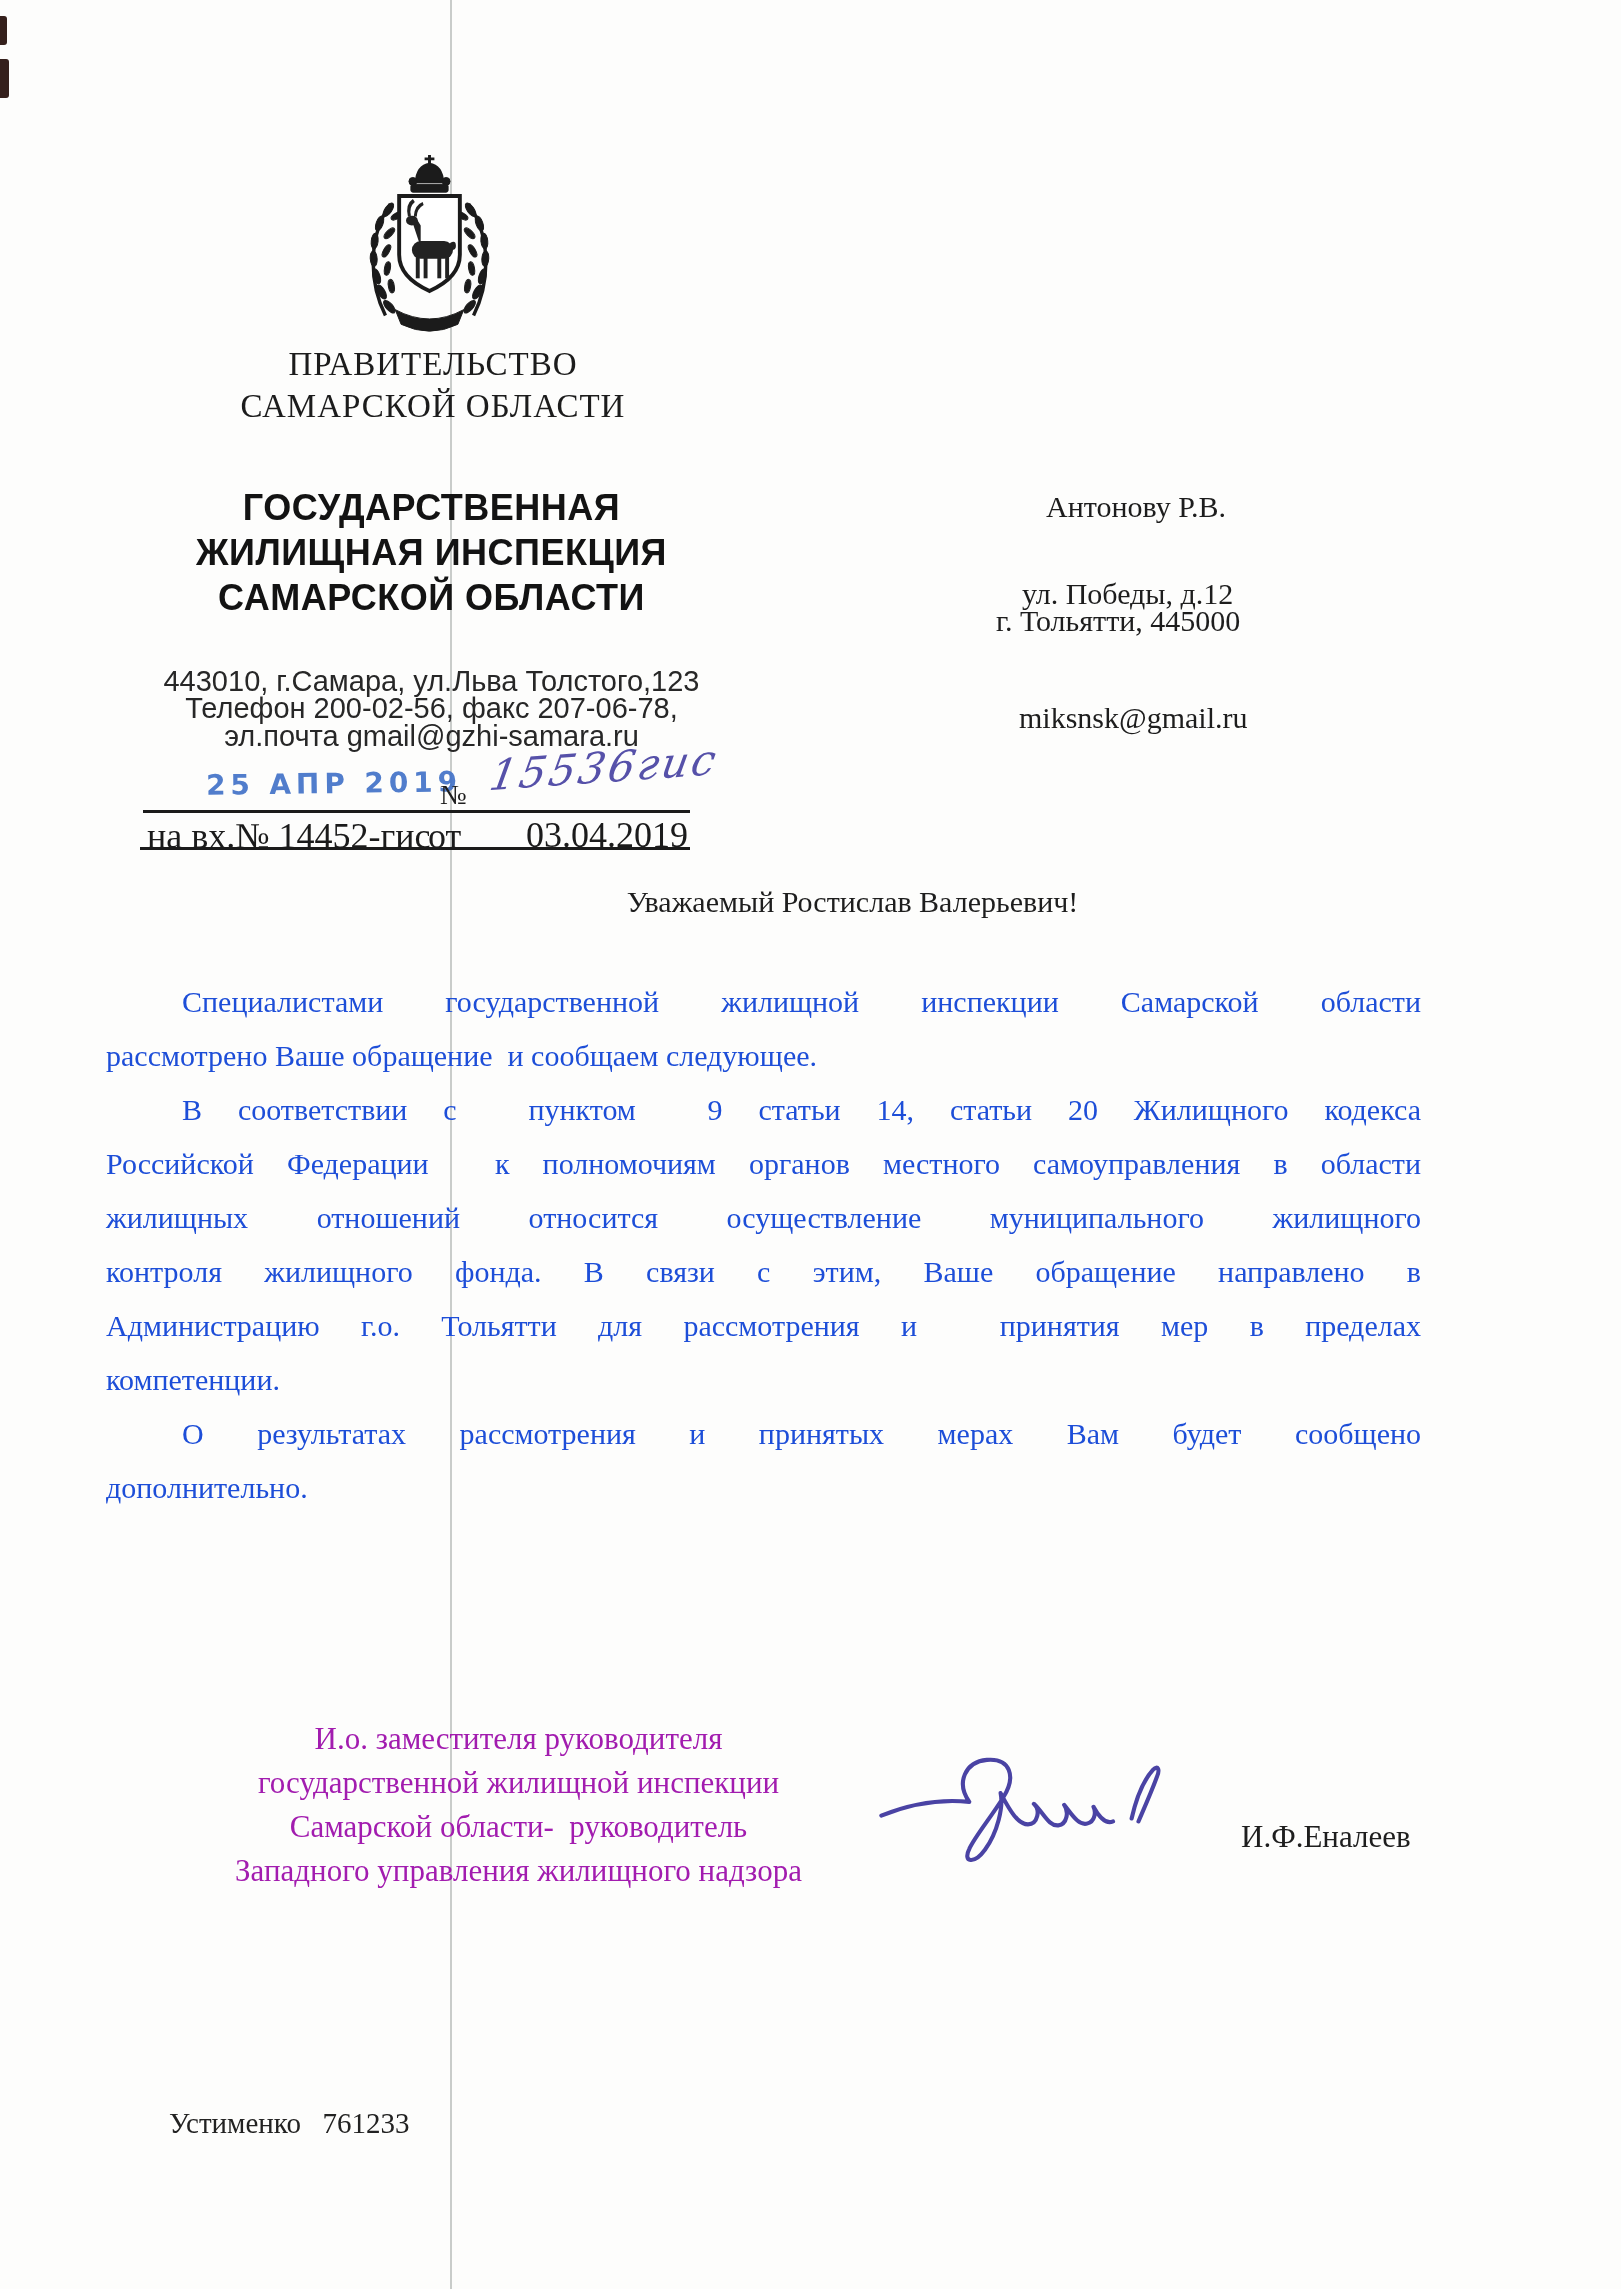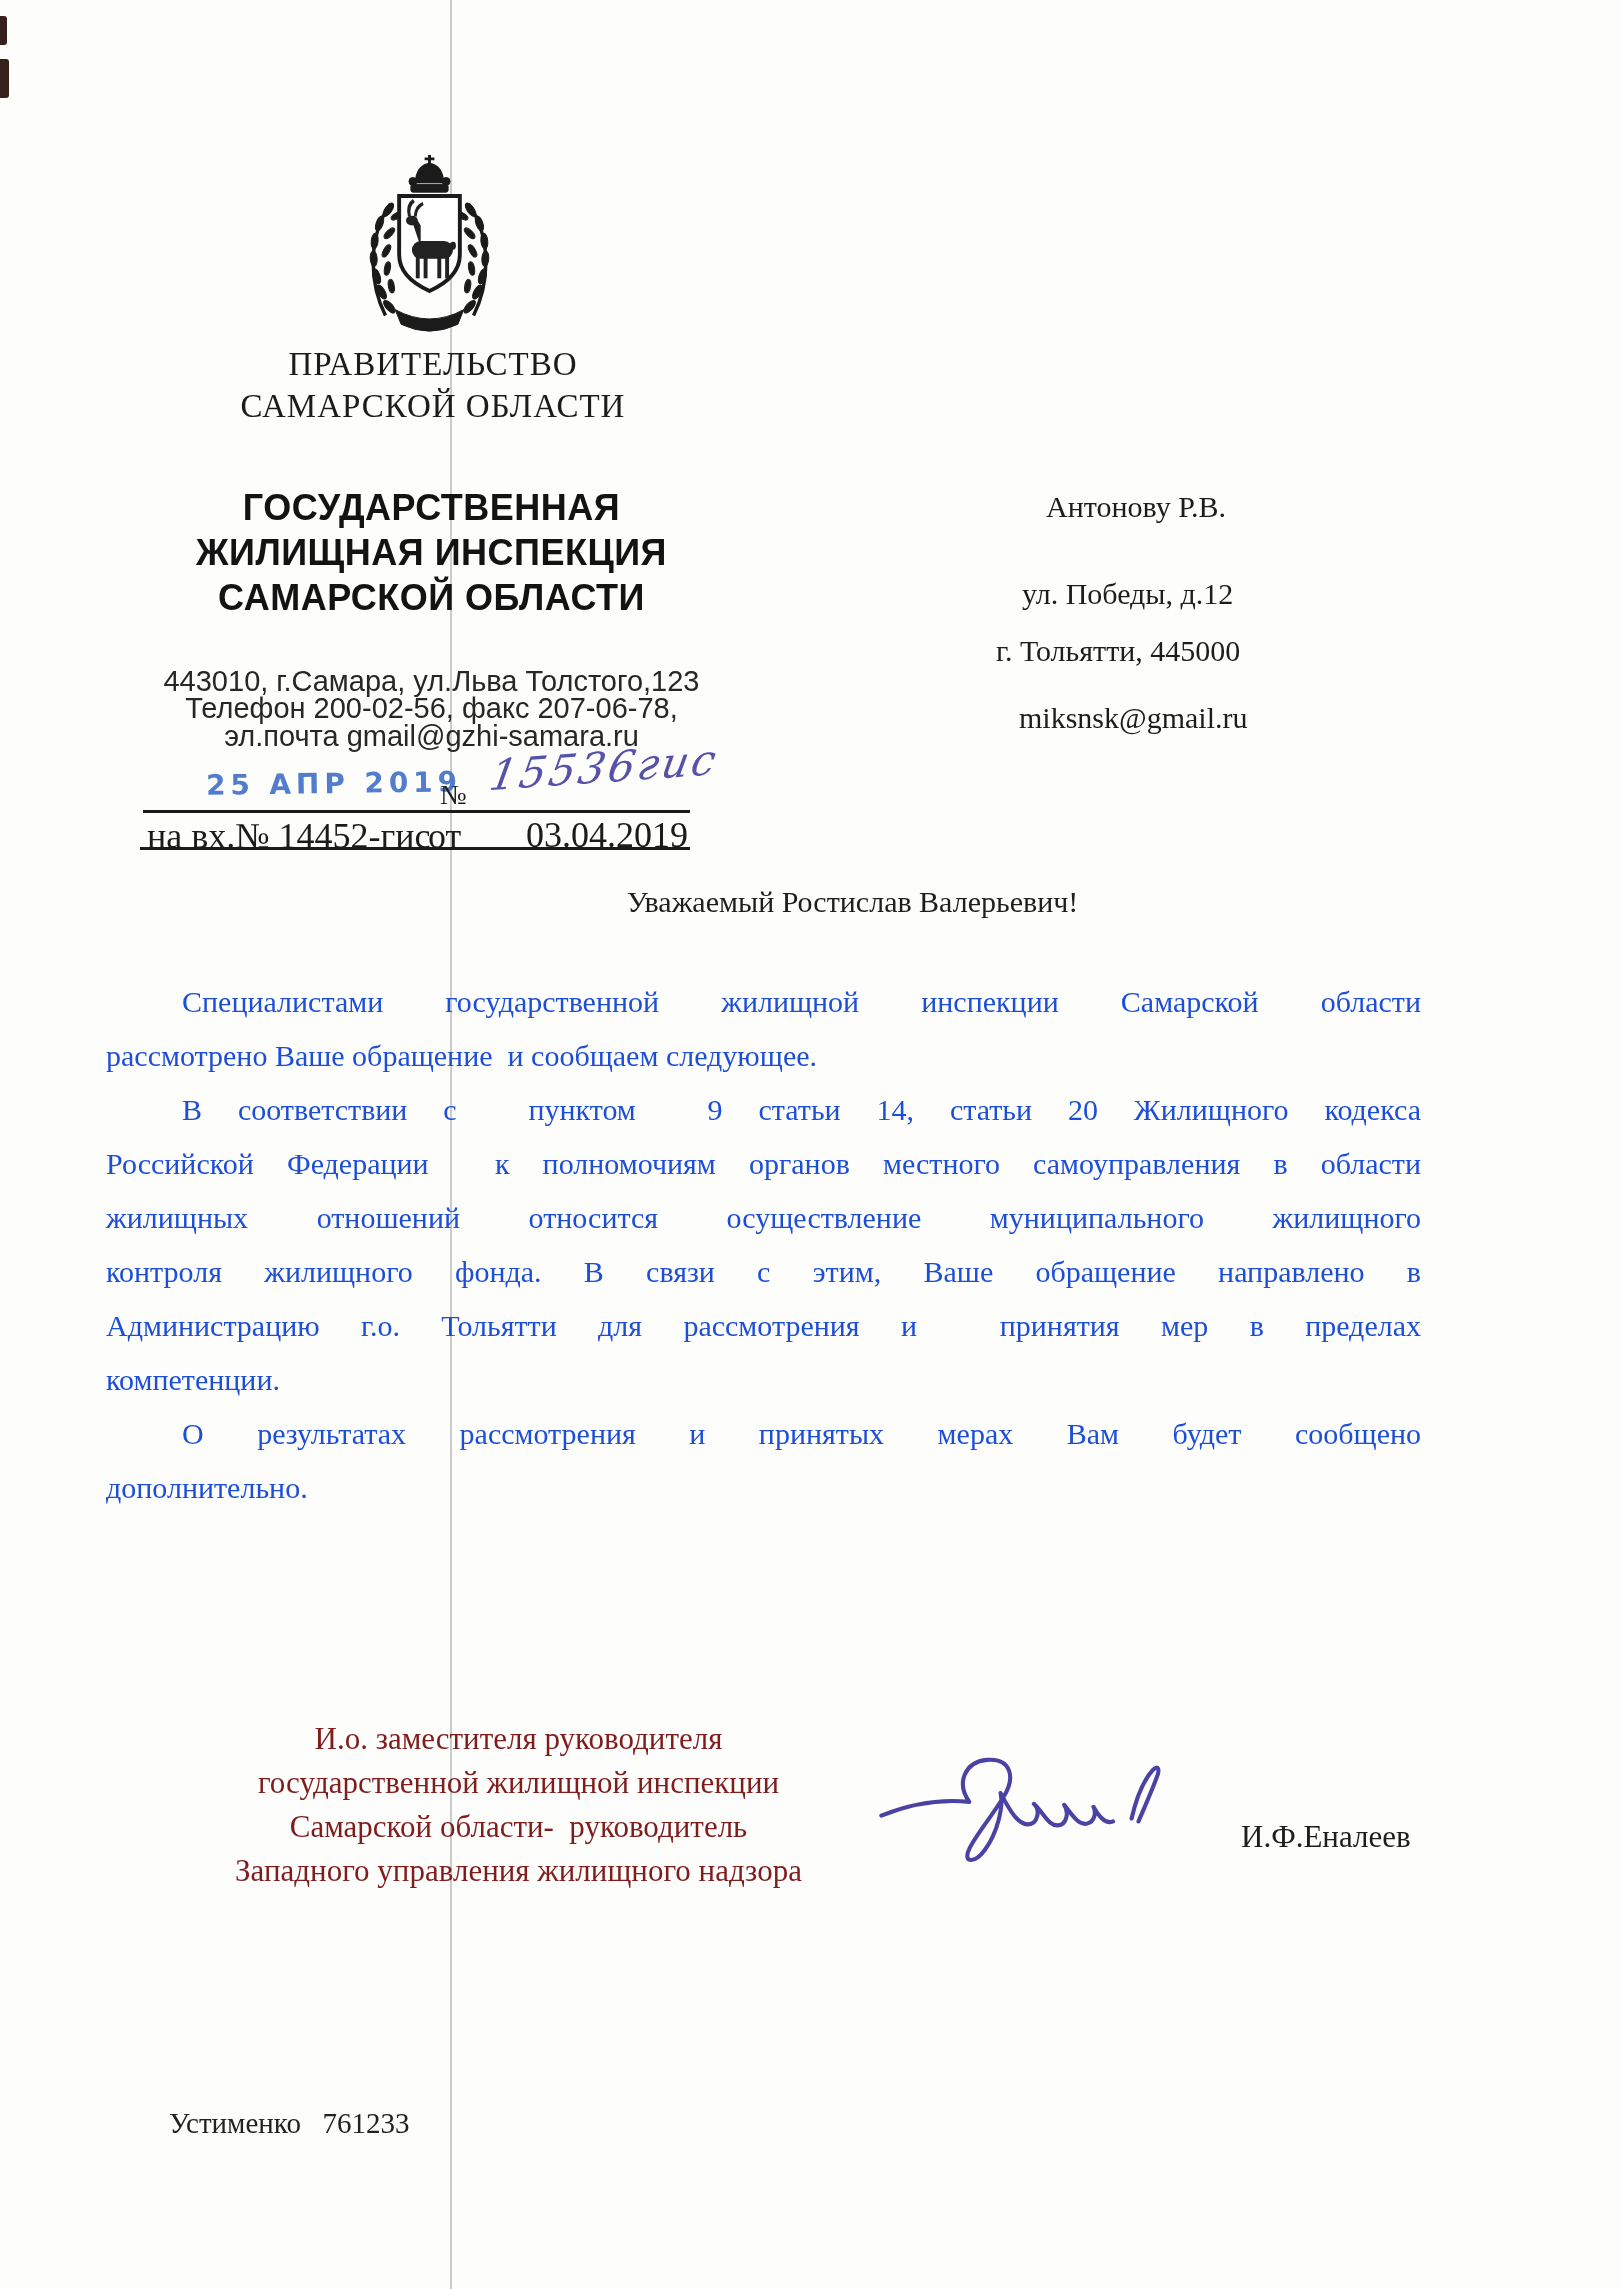--- a/index.html
+++ b/index.html
@@ -74,21 +74,21 @@
     font-size:30px;color:#1d4ed8;
   }
   .bline{line-height:54px;height:54px;}
   .just{text-align:justify;text-align-last:justify;}
   .lastline{text-align:left;}
   .indent{text-indent:76px;}
   
   .sig-block{
     left:160px;top:1717px;width:717px;
     text-align:center;font-size:31px;line-height:44px;
-    color:#7f1d1d;
+    color:#a21caf;
   }
   .sig-name{left:1241px;top:1819px;font-size:31px;}
   .footer-exec{left:169px;top:2107px;font-size:29px;color:#222;}
   .footer-exec .gap{margin-left:21.6px;}
   .emblem{left:346px;top:153px;}
   .signature-svg{left:875px;top:1753px;}
 </style>
 </head>
 <body>
 
@@ -180,21 +180,21 @@
   <div class="abs num-sign">№</div>
   <div class="abs handwritten-number">15536гис</div>
   <div class="abs rule" style="left:143px;top:810px;width:547px;"></div>
   <div class="abs reg-text" style="left:147px;top:815px;">на вх.№ 14452-гис</div>
   <div class="abs reg-text" style="left:428px;top:815px;">от</div>
   <div class="abs reg-text" style="left:526px;top:814px;">03.04.2019</div>
   <div class="abs rule" style="left:140px;top:847px;width:550px;"></div>
 
   <div class="abs addr-line" style="left:1046px;top:490px;">Антонову Р.В.</div>
   <div class="abs addr-line" style="left:1022px;top:577px;">ул. Победы, д.12</div>
-  <div class="abs addr-line" style="left:996px;top:634px;">г. Тольятти, 445000</div>
+  <div class="abs addr-line" style="left:996px;top:604px;">г. Тольятти, 445000</div>
   <div class="abs addr-line" style="left:1019px;top:701px;">miksnsk@gmail.ru</div>
 
   <div class="abs salutation">Уважаемый Ростислав Валерьевич!</div>
 
   <div class="abs body-block">
     <div class="bline just indent">Специалистами государственной жилищной инспекции Самарской области</div>
     <div class="bline lastline">рассмотрено Ваше обращение &nbsp;и сообщаем следующее.</div>
     <div class="bline just indent">В соответствии с &nbsp;пунктом &nbsp;9 статьи 14, статьи 20 Жилищного кодекса</div>
     <div class="bline just">Российской Федерации &nbsp;к полномочиям органов местного самоуправления в области</div>
     <div class="bline just">жилищных отношений относится осуществление муниципального жилищного</div>

